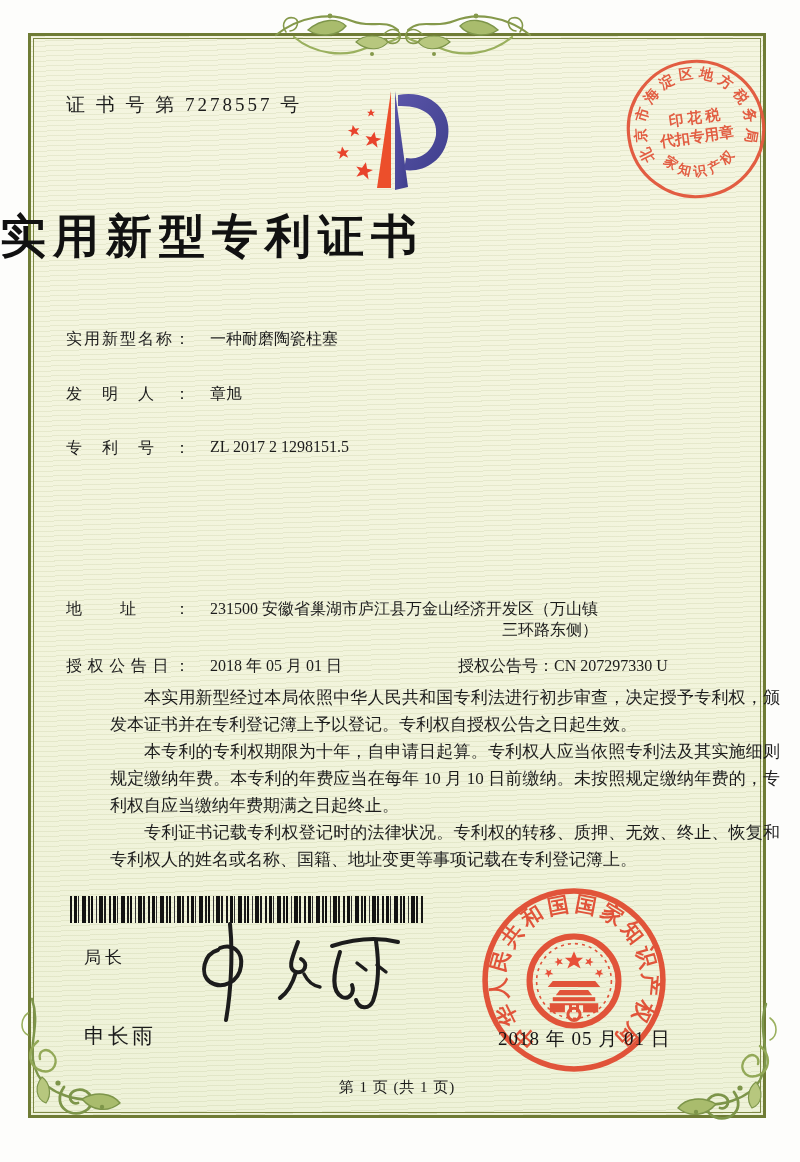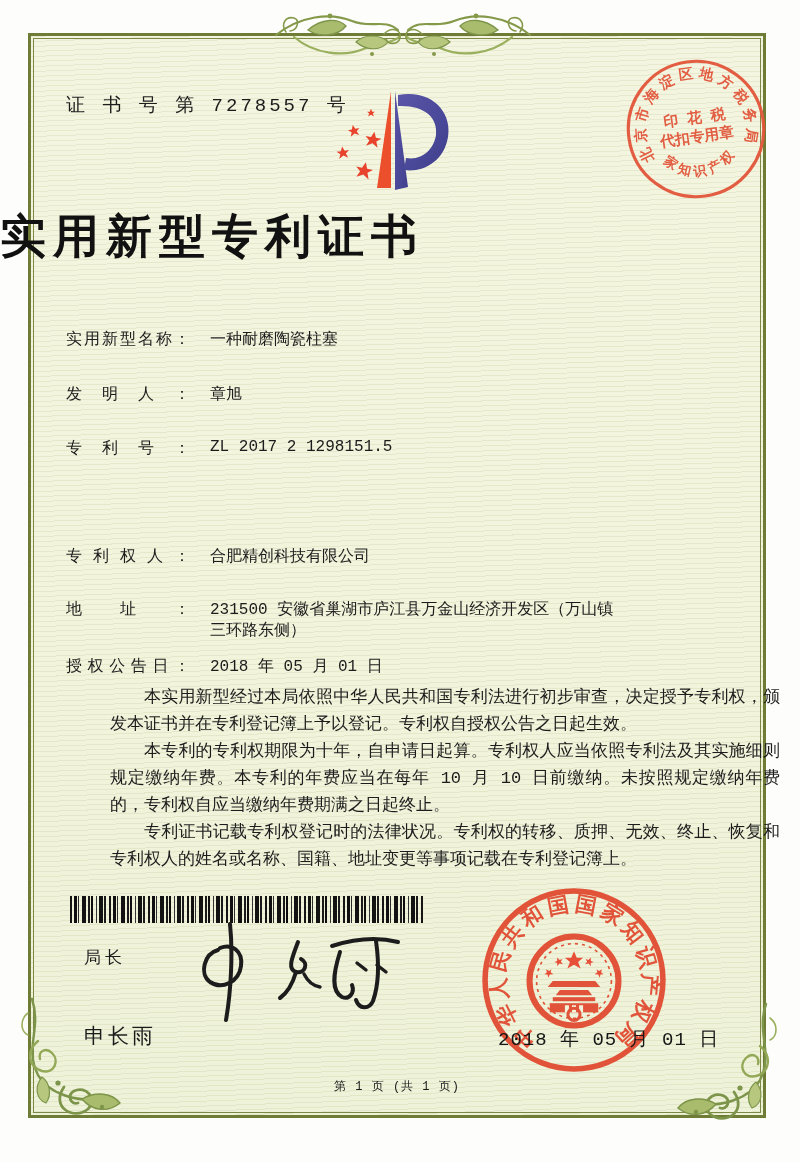--- a/index.html
+++ b/index.html
@@ -1,21 +1,21 @@
 <!DOCTYPE html>
 <html><head>
 <meta charset="utf-8">
 <style>
   html,body{margin:0;padding:0;}
   body{
     width:800px;height:1162px;position:relative;background:#fdfdfb;
     font-family:"Liberation Serif","DejaVu Serif",serif;color:#1c1c1c;
     overflow:hidden;
   }
-  .page{position:absolute;inset:0;font-family:Liberation Mono, monospace;}
+  .page{position:absolute;inset:0;}
   
   .frame{
     position:absolute;left:28px;top:33px;width:738px;height:1085px;
     border:3px solid #6f7c35;
     background:
       repeating-linear-gradient(178deg, rgba(160,170,110,.16) 0 1px, rgba(0,0,0,0) 1px 5px),
       linear-gradient(180deg,#f4f5e0 0%,#f2f4dc 55%,#eef2d8 100%);
     box-sizing:border-box;
   }
   .frame::before{
@@ -26,40 +26,40 @@
   .title{
     left:0;top:206px;width:100%;text-align:left;margin:0;
     font-size:46px;font-weight:bold;letter-spacing:7px;color:#111;
   }
   .frow{position:absolute;left:66px;white-space:nowrap;}
   .lab{
     display:inline-block;width:124px;text-align:justify;text-align-last:justify;
     vertical-align:top;
   }
   .val{display:inline-block;margin-left:20px;vertical-align:top;}
-  .val .l2{display:block;}
+  .val .l2{display:block;text-align:right;}
   .grant-no{position:absolute;left:392px;top:0;white-space:nowrap;}
   .paras{left:66px;top:684px;width:670px;margin-left:44px;}
   .paras p{margin:0;font-size:17px;line-height:27px;text-indent:2em;text-align:justify;}
   .barcode{
     left:70px;top:896px;width:354px;height:27px;
     background:repeating-linear-gradient(90deg,
       #151515 0 2px,transparent 2px 4px,#101010 4px 7px,transparent 7px 8px,
       #2b2b2b 8px 9px,transparent 9px 12px,#121212 12px 16px,transparent 16px 18px,
       #1a1a1a 18px 20px,transparent 20px 21px,#0e0e0e 21px 23px,transparent 23px 26px,
       #333 26px 27px,transparent 27px 29px,#121212 29px 33px,transparent 33px 34px,
       #1a1a1a 34px 36px,transparent 36px 39px);
   }
   .director-label{left:84px;top:946px;font-size:17px;letter-spacing:4px;}
   .director-name{left:84px;top:1022px;font-size:21px;letter-spacing:3px;}
   .sig{left:180px;top:912px;}
   .tax-stamp{left:622px;top:55px;transform:rotate(-8deg);opacity:.95;}
   .seal{left:478px;top:884px;opacity:.93;}
   .seal-date{left:498px;top:1026px;font-size:19px;letter-spacing:1px;color:#161616;z-index:6;}
-  .footer{left:0;top:1078px;width:794px;text-align:center;font-size:12px;letter-spacing:1px;}
+  .footer{left:0;top:1078px;width:794px;text-align:center;font-size:15px;letter-spacing:1px;}
   .logo{left:328px;top:72px;}
   .orn{z-index:4;}
   svg{display:block;}
   .seal-red{fill:#e0482e;}
 </style>
 </head>
 <body>
 
 <div class="page">
   <div class="frame"></div>
@@ -141,28 +141,28 @@
 
   <div class="frow" style="top:329px">
     <span class="lab">实用新型名称：</span><span class="val">一种耐磨陶瓷柱塞</span>
   </div>
   <div class="frow" style="top:384px">
     <span class="lab">发明人：</span><span class="val">章旭</span>
   </div>
   <div class="frow" style="top:438px">
     <span class="lab">专利号：</span><span class="val">ZL 2017 2 1298151.5</span>
   </div>
-  <div class="frow" style="top:546px">
-    <span class="lab">专利权人：</span><span class="val">合肥精创科技有限公司</span>
-  </div>
   <div class="frow" style="top:599px">
     <span class="lab">地址：</span><span class="val"><span>231500 安徽省巢湖市庐江县万金山经济开发区（万山镇</span><span class="l2">三环路东侧）</span></span>
   </div>
   <div class="frow" style="top:656px;width:670px">
     <span class="lab">授权公告日：</span><span class="val">2018 年 05 月 01 日</span>
+    <span class="grant-no">
+      <span>授权公告号：</span><span>CN 207297330 U</span>
+    </span>
   </div>
 
   <div class="abs paras">
     <p>本实用新型经过本局依照中华人民共和国专利法进行初步审查，决定授予专利权，颁发本证书并在专利登记簿上予以登记。专利权自授权公告之日起生效。</p>
     <p>本专利的专利权期限为十年，自申请日起算。专利权人应当依照专利法及其实施细则规定缴纳年费。本专利的年费应当在每年 10 月 10 日前缴纳。未按照规定缴纳年费的，专利权自应当缴纳年费期满之日起终止。</p>
     <p>专利证书记载专利权登记时的法律状况。专利权的转移、质押、无效、终止、恢复和专利权人的姓名或名称、国籍、地址变更等事项记载在专利登记簿上。</p>
   </div>
 
   <div class="abs barcode"></div>
 

